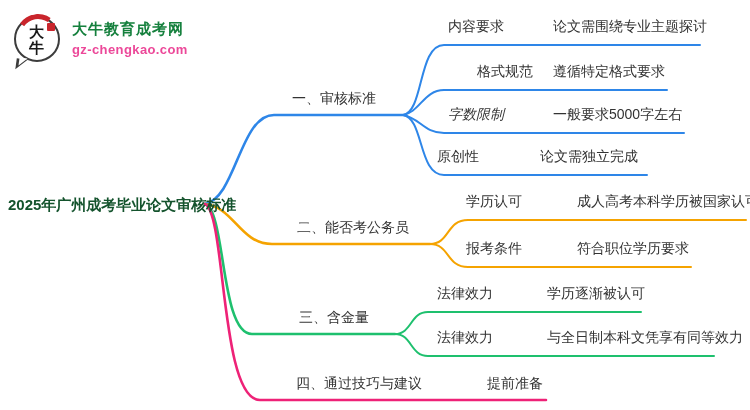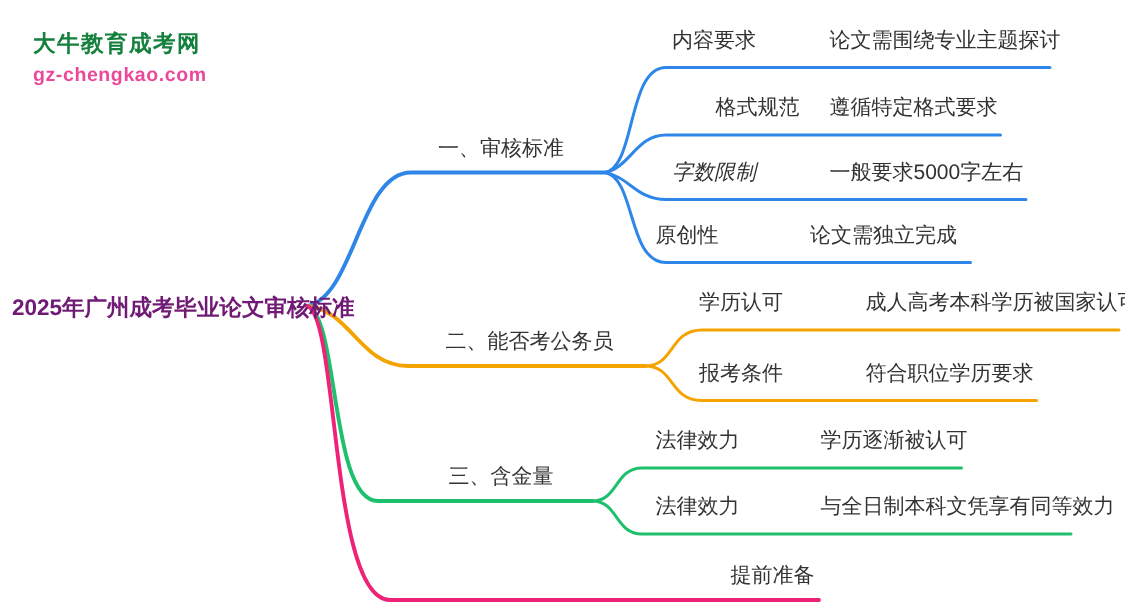--- a/index.html
+++ b/index.html
@@ -46,21 +46,21 @@
     transform: rotate(8deg);
   }
   .logo-text { margin-left: 8px; padding-top: 6px; }
   .logo-title { font-size: 15px; font-weight: bold; color: #15803d; letter-spacing: 1px; }
   .logo-url   { font-size: 13px; font-weight: bold; color: #ec4899; margin-top: 3px; letter-spacing: 0.4px; }
 
   
   .node { position: absolute; white-space: nowrap; color: #333333; }
   .root-title {
     position: absolute; left: 8px; top: 196px; width: 198px;
-    font-size: 15px; font-weight: bold; color: #701a75; white-space: nowrap;
+    font-size: 15px; font-weight: bold; color: #14532d; white-space: nowrap;
   }
   .branch-label { font-size: 14px; font-weight: 500; line-height: 20px; }
   .child-label, .child-value { font-size: 14px; line-height: 20px; }
 </style>
 </head>
 <body>
 
 <div class="canvas">
 
   <svg class="connectors" width="750" height="410" viewBox="0 0 750 410">
@@ -84,20 +84,28 @@
       <path stroke-width="2" d="M395,334 C412,334 410,312 428,312 L641,312" stroke="#1ec06e"></path>
       <path stroke-width="2" d="M395,334 C412,334 410,356 428,356 L714,356" stroke="#1ec06e"></path>
     </g>
 
     <g fill="none" stroke-linecap="round">
       <path stroke-width="2.6" d="M205,204 C226,213 220,400 260,400 L546,400" stroke="#ee2277"></path>
     </g>
   </svg>
 
   <div class="logo">
+    <div class="logo-badge">
+      <div class="logo-circle"></div>
+      <div class="logo-arc"></div>
+      <div class="logo-chars">大牛</div>
+      <div class="logo-seal"></div>
+      <div class="tail-outer"></div>
+      <div class="tail-inner"></div>
+    </div>
     <div class="logo-text">
       <div class="logo-title">大牛教育成考网</div>
       <div class="logo-url">gz-chengkao.com</div>
     </div>
   </div>
 
   <div class="root-title">2025年广州成考毕业论文审核标准</div>
 
   <div class="node branch-label" style="left:292px; top:88px;">一、审核标准</div>
   <div class="node child-label" style="left:448px; top:16px;">内容要求</div>
@@ -114,15 +122,16 @@
   <div class="node child-value" style="left:577px; top:191px;">成人高考本科学历被国家认可</div>
   <div class="node child-label" style="left:466px; top:238px;">报考条件</div>
   <div class="node child-value" style="left:577px; top:238px;">符合职位学历要求</div>
 
   <div class="node branch-label" style="left:299px; top:307px;">三、含金量</div>
   <div class="node child-label" style="left:437px; top:283px;">法律效力</div>
   <div class="node child-value" style="left:547px; top:283px;">学历逐渐被认可</div>
   <div class="node child-label" style="left:437px; top:327px;">法律效力</div>
   <div class="node child-value" style="left:547px; top:327px;">与全日制本科文凭享有同等效力</div>
 
+  <div class="node branch-label" style="left:296px; top:373px;">四、通过技巧与建议</div>
   <div class="node child-label" style="left:487px; top:373px;">提前准备</div>
 
 </div>
 
 </body></html>

